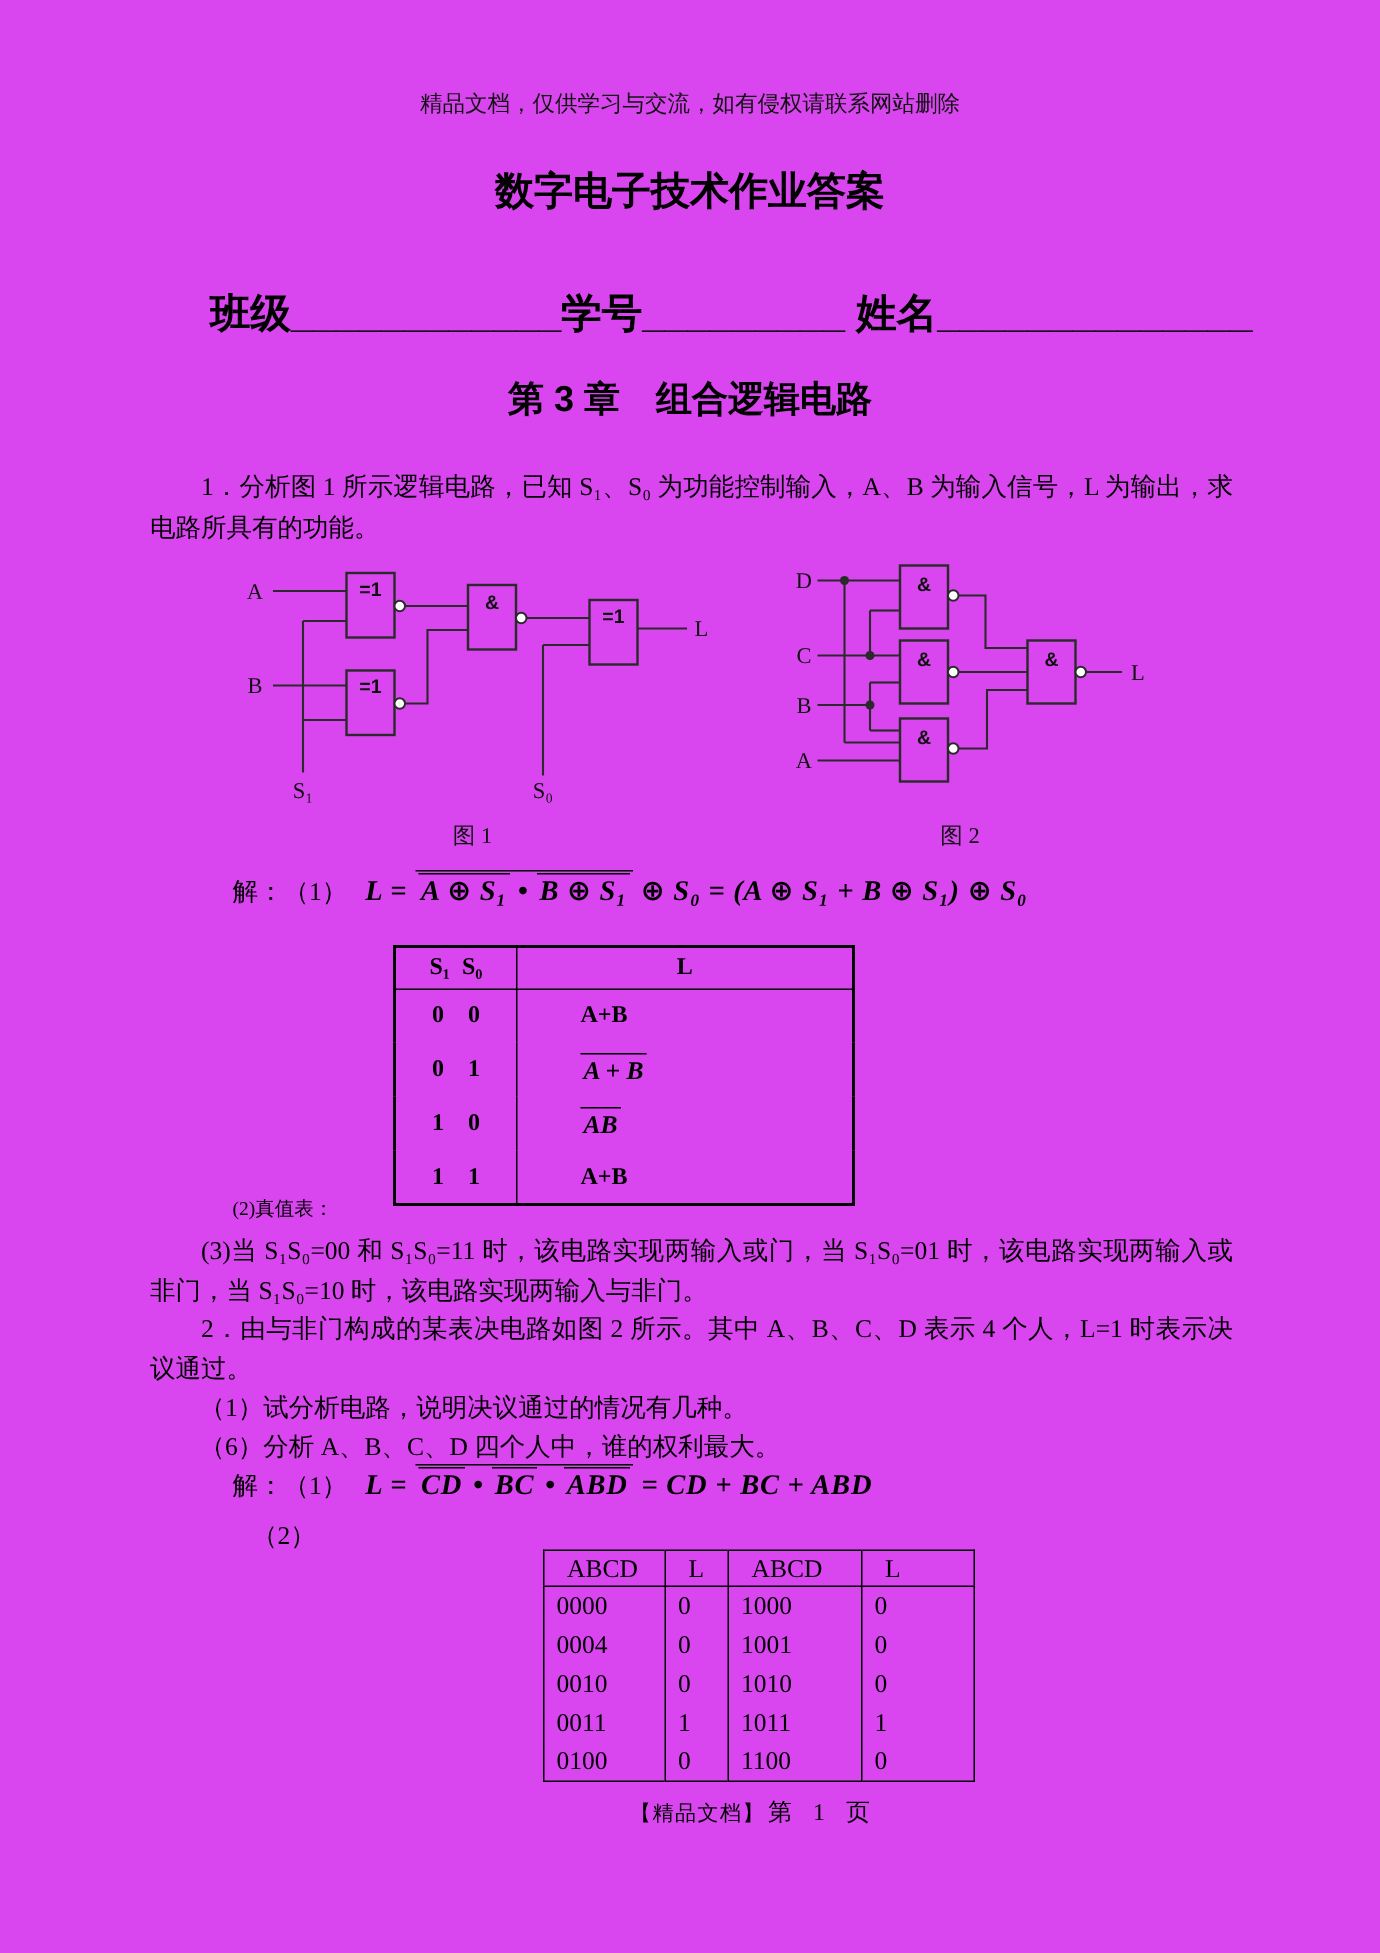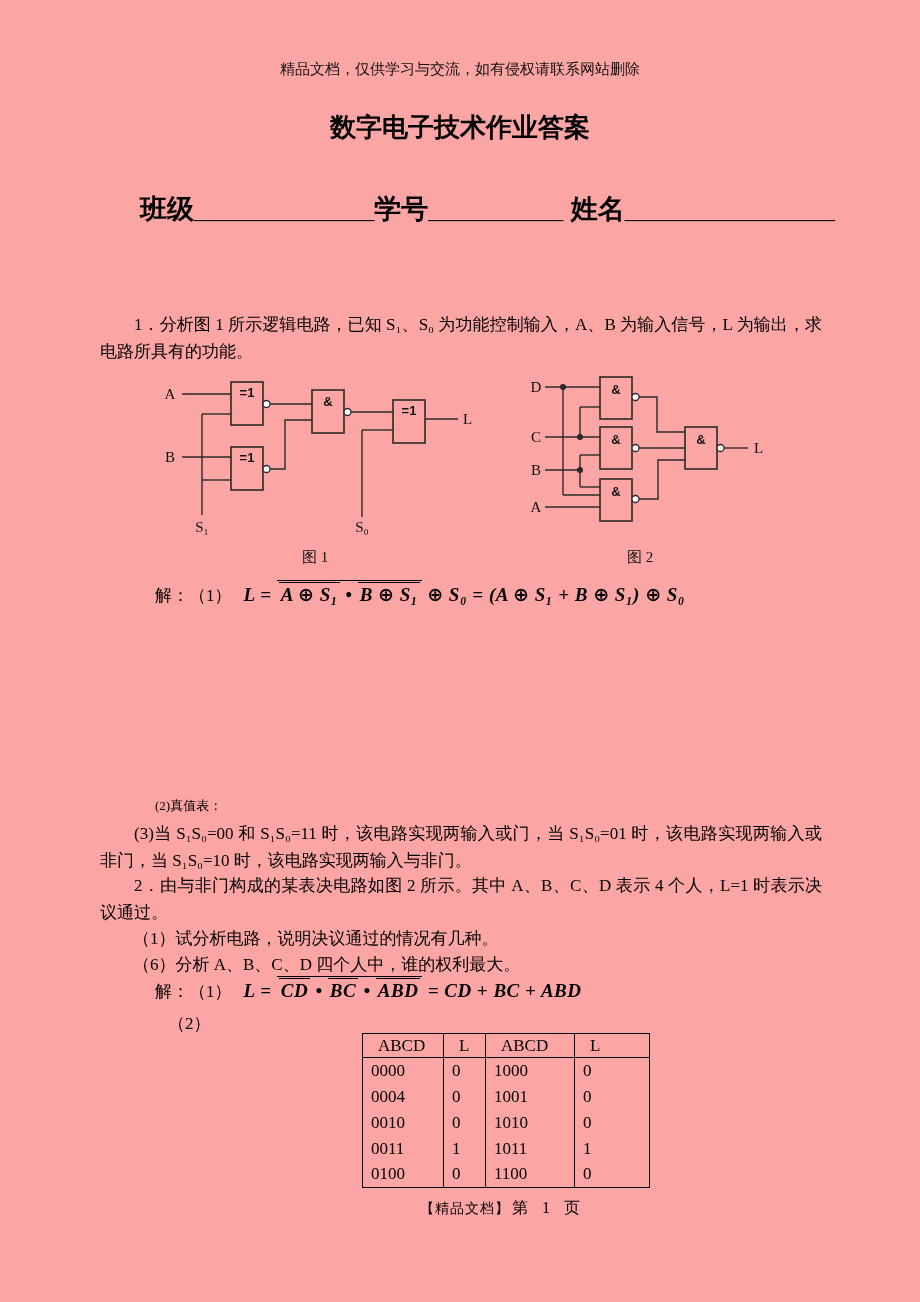--- a/index.html
+++ b/index.html
@@ -1,16 +1,16 @@
 <!DOCTYPE html>
 <html><head>
 <meta charset="utf-8">
 <style>
   html,body{margin:0;padding:0;background:#fff;}
-  .page{position:relative;width:920px;height:1302px;background:#fca5a5;color:#000;
+  .page{position:relative;width:920px;height:1302px;background:#d946ef;color:#000;
         font-family:"Liberation Serif","DejaVu Serif",serif;overflow:hidden;}
   .abs{position:absolute;}
 
   .notice{top:60px;left:0;width:100%;text-align:center;font-size:15px;color:#111;}
   .title{top:110px;left:0;width:100%;text-align:center;font-size:26px;font-weight:bold;
          font-family:"Liberation Sans","DejaVu Sans",sans-serif;}
   .info{top:191px;left:140px;font-size:27px;font-weight:bold;white-space:pre;
         font-family:"Liberation Sans","DejaVu Sans",sans-serif;}
   .chapter{top:250px;left:0;width:100%;text-align:center;font-size:24px;font-weight:bold;
         font-family:"Liberation Sans","DejaVu Sans",sans-serif;}
@@ -72,20 +72,21 @@
   .fig2{top:372px;left:500px;}
 </style>
 </head>
 <body>
 
 <div class="page">
 
   <div class="abs notice">精品文档，仅供学习与交流，如有侵权请联系网站删除</div>
   <div class="abs title">数字电子技术作业答案</div>
   <div class="abs info">班级____________学号_________ 姓名______________</div>
+  <div class="abs chapter">第 3 章　组合逻辑电路</div>
 
   <div class="abs para p1">1．分析图 1 所示逻辑电路，已知 S₁、S₀ 为功能控制输入，A、B 为输入信号，L 为输出，求电路所具有的功能。</div>
 
   <svg class="abs fig fig1" width="330" height="200" viewBox="0 0 330 200">
     <g>
       <line x1="32" y1="22" x2="81" y2="22"></line>
       <line x1="52" y1="143" x2="52" y2="42"></line>
       <line x1="52" y1="42" x2="81" y2="42"></line>
       <line x1="52" y1="108" x2="81" y2="108"></line>
       <line x1="32" y1="85" x2="81" y2="85"></line>
@@ -170,20 +171,44 @@
     <text x="36" y="140" text-anchor="middle">A</text>
     <text x="254" y="81">L</text>
     <text class="cap" x="140" y="190">图 2</text>
   </svg>
 
   <div class="abs formula-row f1">
     <span class="sol-label">解：（1）</span>
     <span class="math">L = <span class="ov"><span class="ov">A ⊕ S₁</span> • <span class="ov">B ⊕ S₁</span></span> ⊕ S₀ = (A ⊕ S₁ + B ⊕ S₁) ⊕ S₀</span>
   </div>
 
+  <table class="abs t1">
+    <tbody>
+        <tr class="hdr">
+      <th class="c-s">S₁ S₀</th>
+      <th class="c-l">L</th>
+    </tr>
+    <tr class="data">
+      <td class="c-s">0 0</td>
+      <td class="c-l">A+B</td>
+    </tr>
+    <tr class="data">
+      <td class="c-s">0 1</td>
+      <td class="c-l"><span class="ov">A + B</span></td>
+    </tr>
+    <tr class="data">
+      <td class="c-s">1 0</td>
+      <td class="c-l"><span class="ov">AB</span></td>
+    </tr>
+    <tr class="data">
+      <td class="c-s">1 1</td>
+      <td class="c-l">A+B</td>
+    </tr>
+  </tbody>
+    </table>
 
   <div class="abs note2">(2)真值表：</div>
   <div class="abs para p3">(3)当 S₁S₀=00 和 S₁S₀=11 时，该电路实现两输入或门，当 S₁S₀=01 时，该电路实现两输入或非门，当 S₁S₀=10 时，该电路实现两输入与非门。</div>
 
   <div class="abs para p2">2．由与非门构成的某表决电路如图 2 所示。其中 A、B、C、D 表示 4 个人，L=1 时表示决议通过。</div>
   <div class="abs para q1">（1）试分析电路，说明决议通过的情况有几种。</div>
   <div class="abs para q2">（6）分析 A、B、C、D 四个人中，谁的权利最大。</div>
 
   <div class="abs formula-row f2">
     <span class="sol-label">解：（1）</span>

